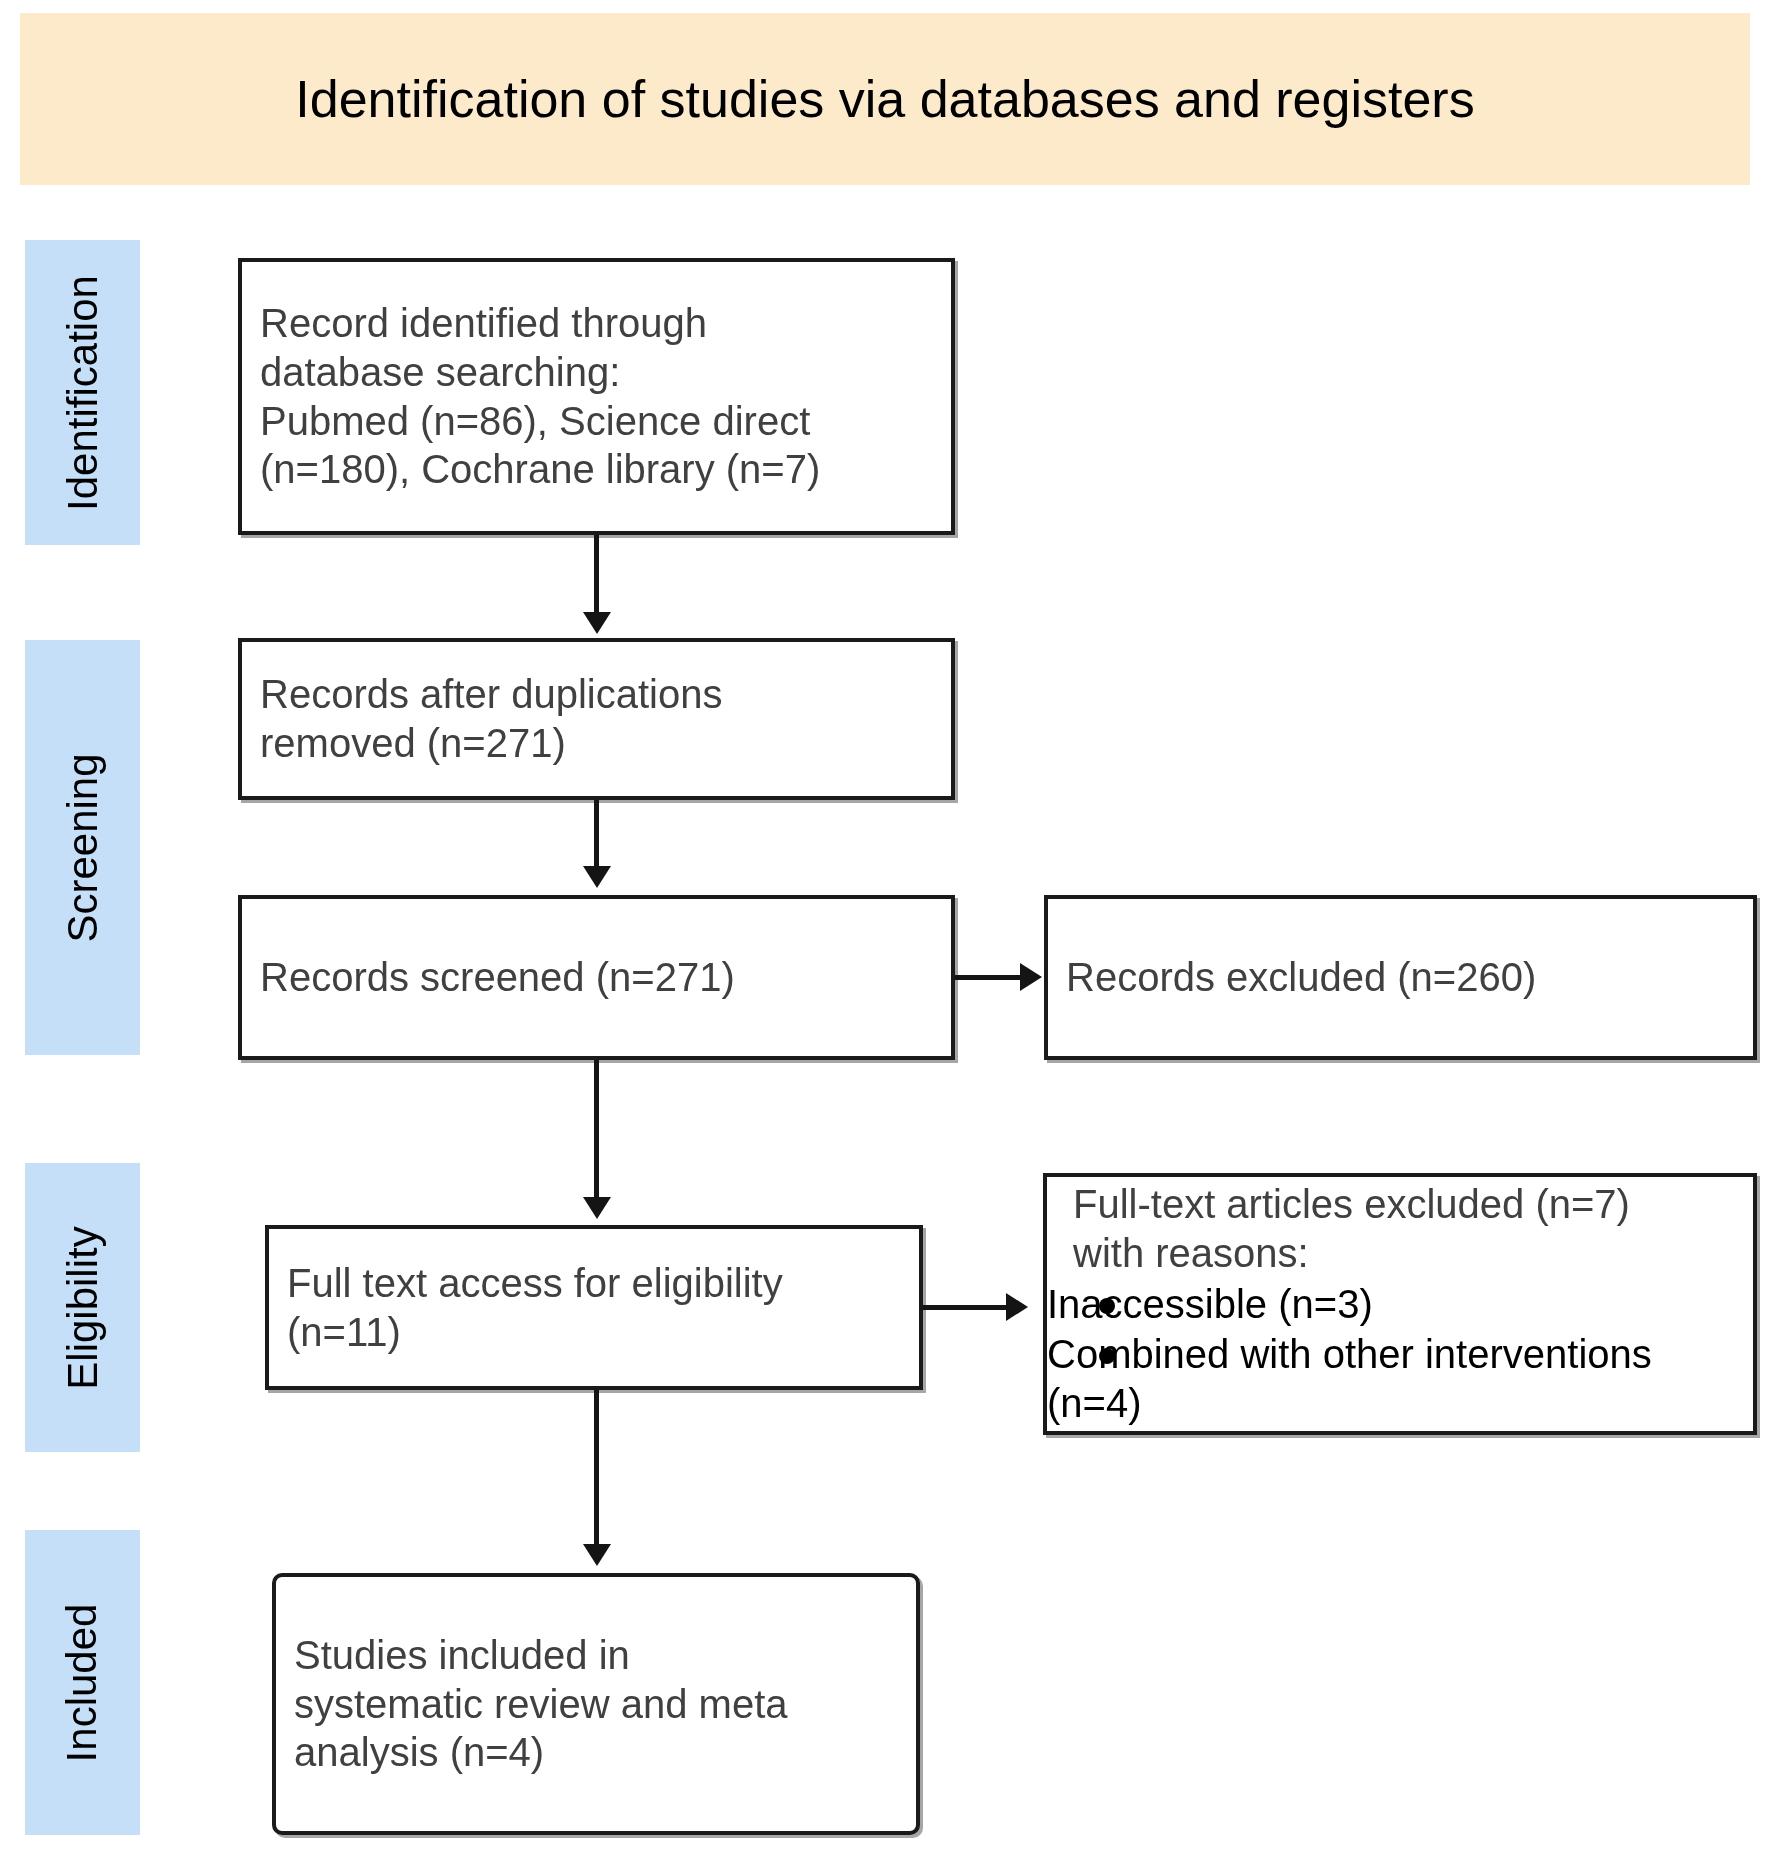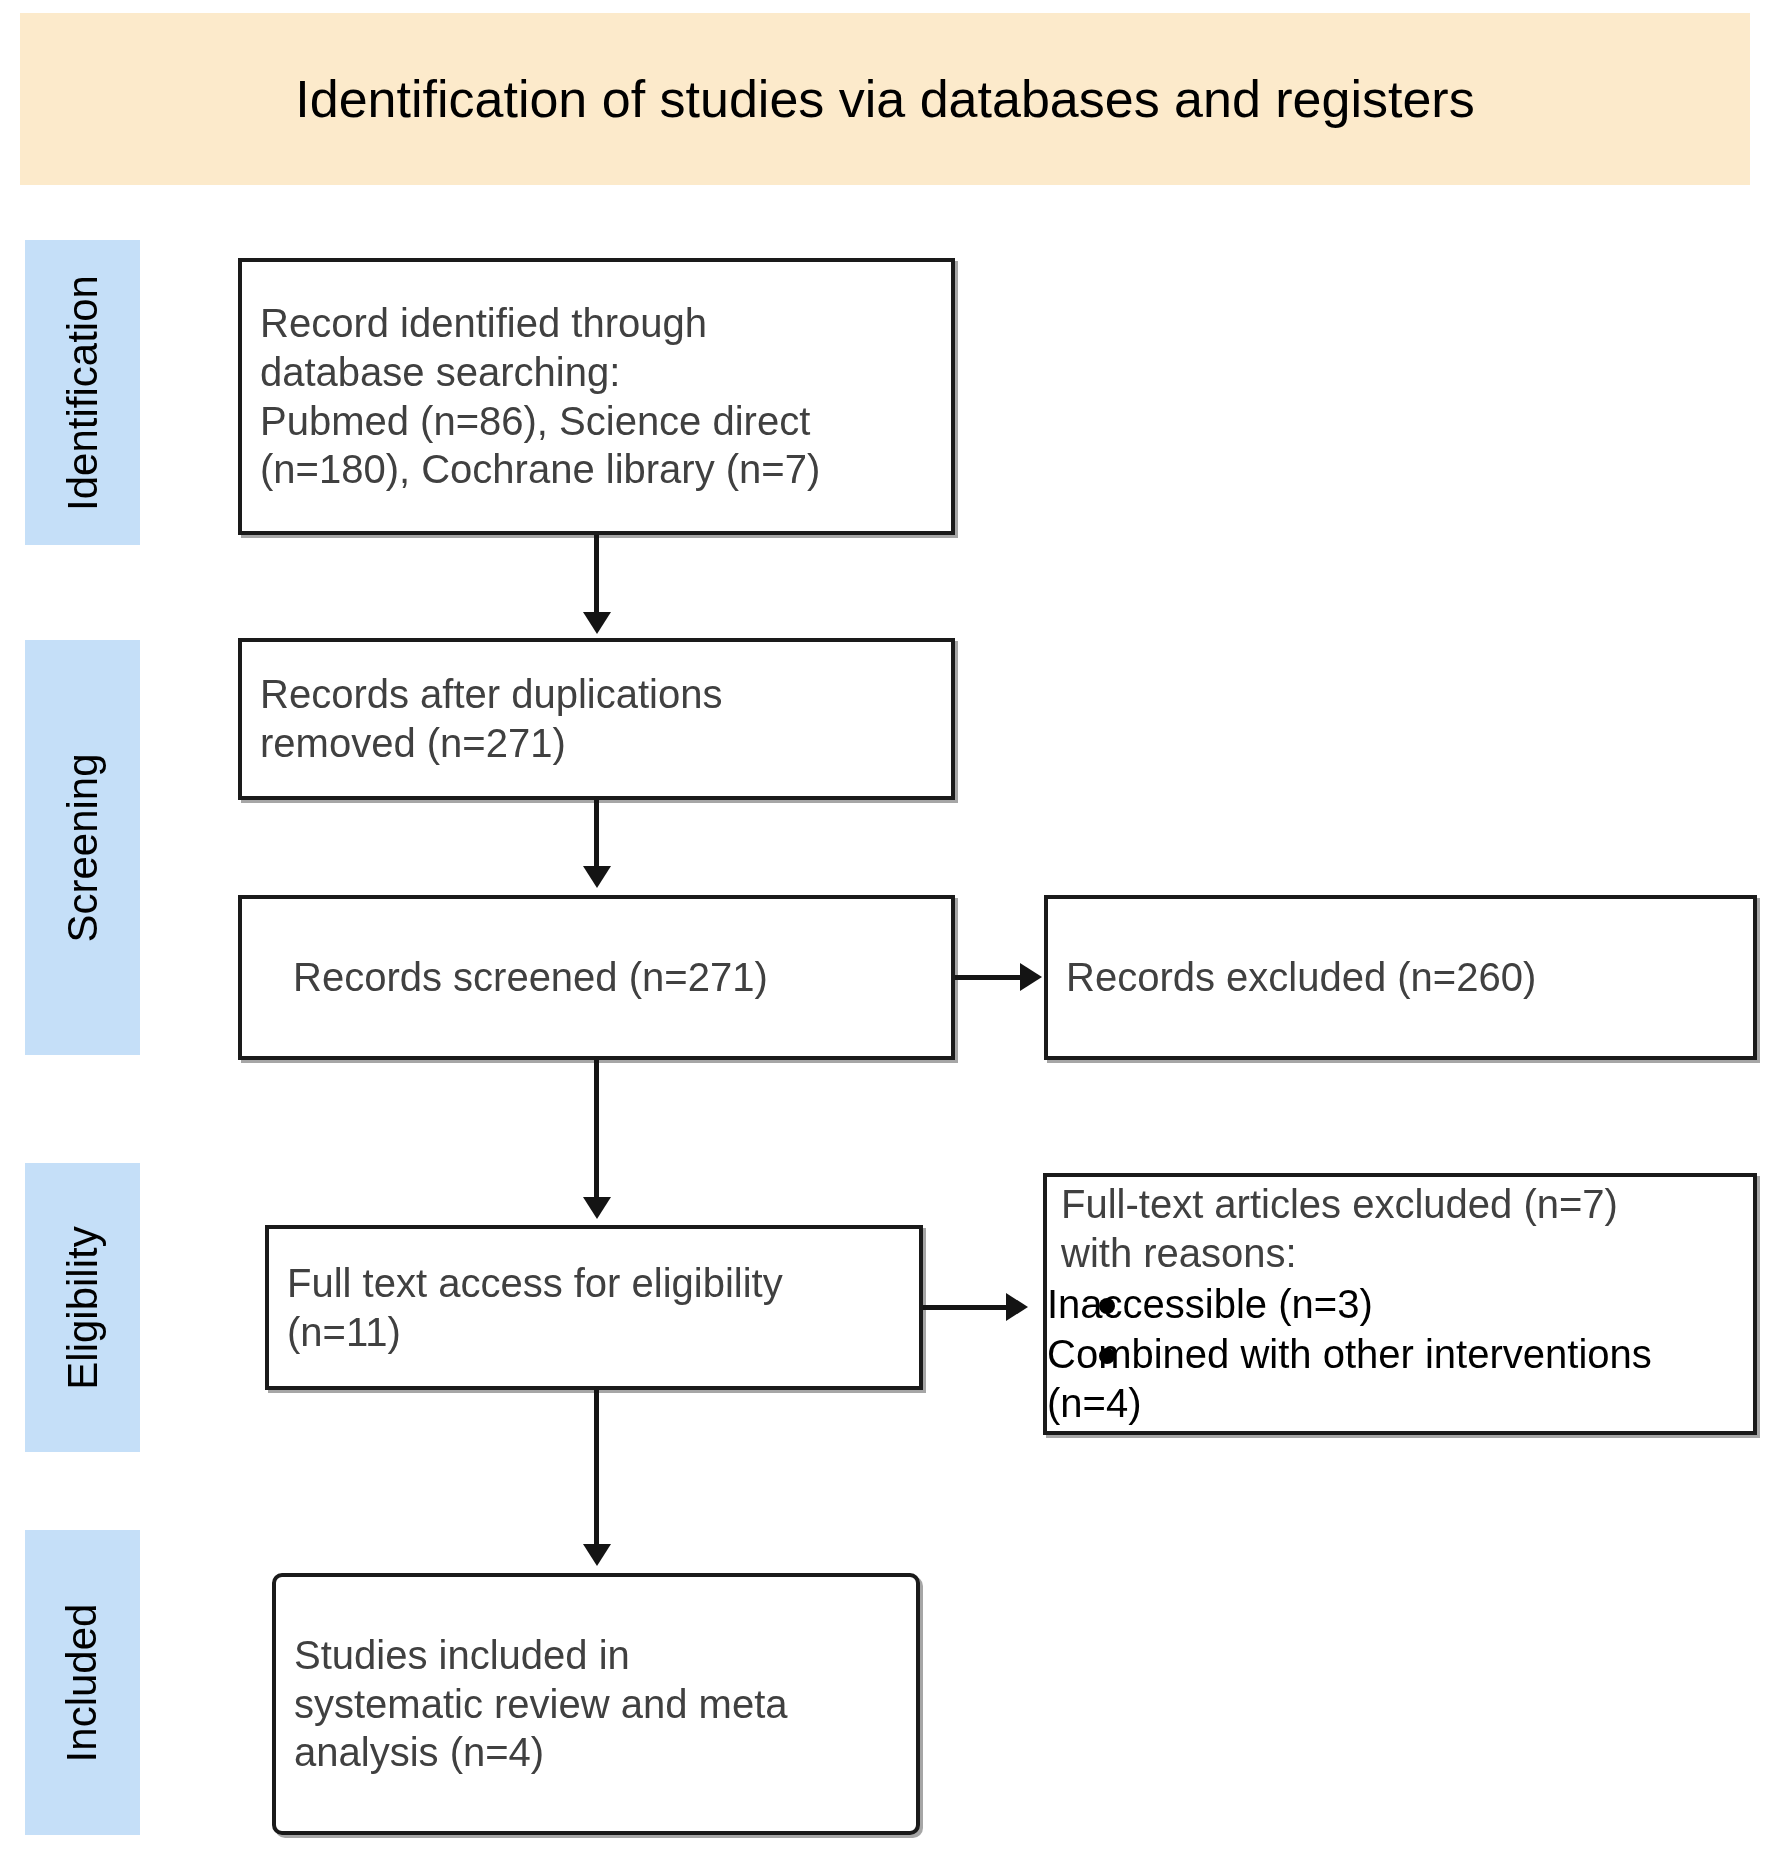--- a/index.html
+++ b/index.html
@@ -76,27 +76,27 @@
   .flow-box-text {
     font-size: 40px;
     line-height: 1.22;
     color: #404040;
     padding: 0 18px;
     white-space: pre-line;
   }
 
   #box-identified      { left: 238px;  top: 258px;  width: 717px; height: 277px; }
   #box-duplicates      { left: 238px;  top: 638px;  width: 717px; height: 162px; }
-  #box-screened        { left: 238px;  top: 895px;  width: 717px; height: 165px; padding-left: 33px; }
+  #box-screened        { left: 238px;  top: 895px;  width: 717px; height: 165px; }
   #box-records-excluded{ left: 1044px; top: 895px;  width: 713px; height: 165px; }
   #box-eligibility     { left: 265px;  top: 1225px; width: 658px; height: 165px; }
   #box-fulltext-excluded{left: 1043px; top: 1173px; width: 714px; height: 262px; }
   #box-included        { left: 272px;  top: 1573px; width: 648px; height: 262px; border-radius: 10px; }
 
-  #box-fulltext-excluded .flow-box-text { padding: 0 14px; }
+  #box-fulltext-excluded .flow-box-text { padding: 0 26px; }
 
   
   .reason-list {
     list-style: none;
     margin: 0;
     padding: 0;
     font-size: 40px;
     line-height: 1.22;
   }
   .reason-item {

